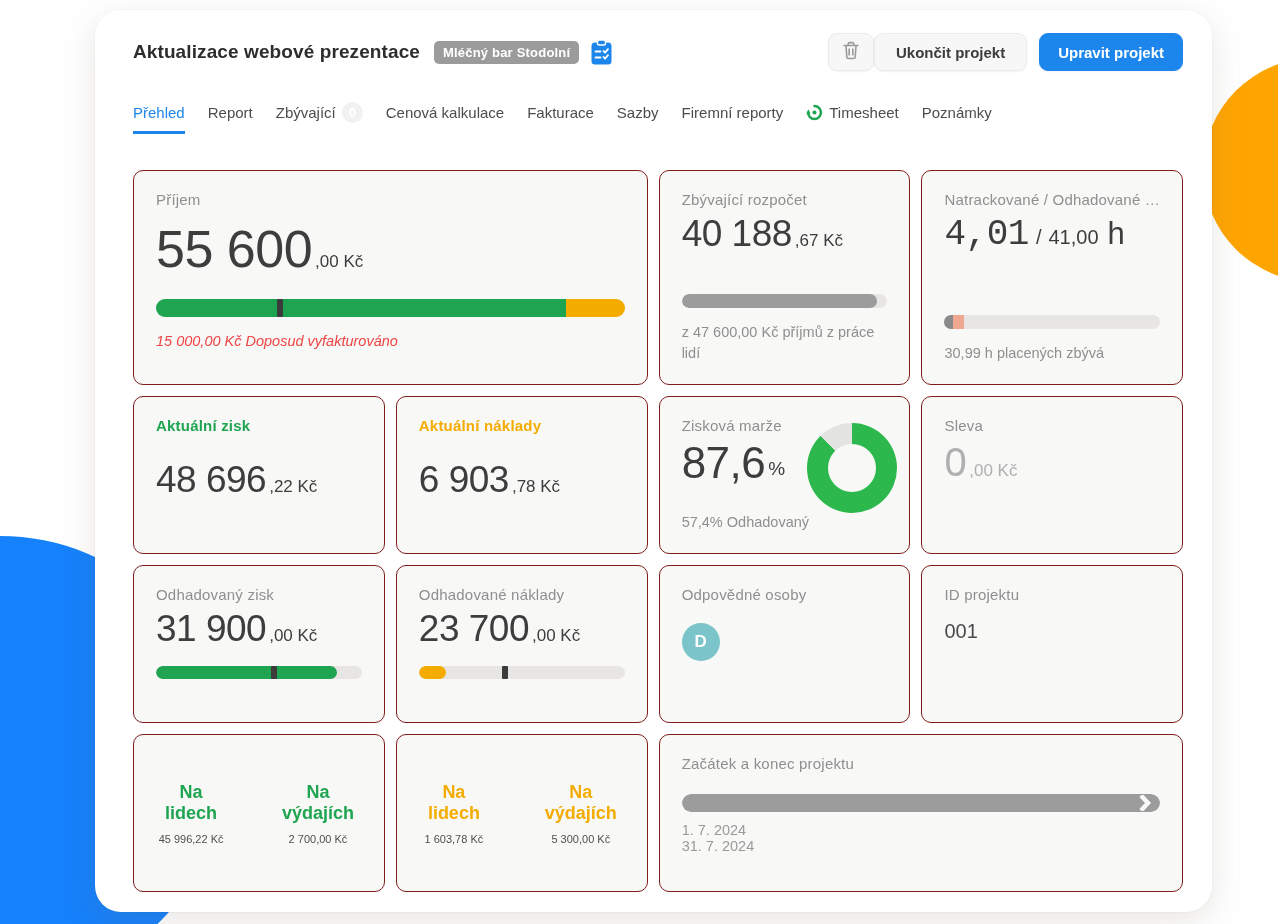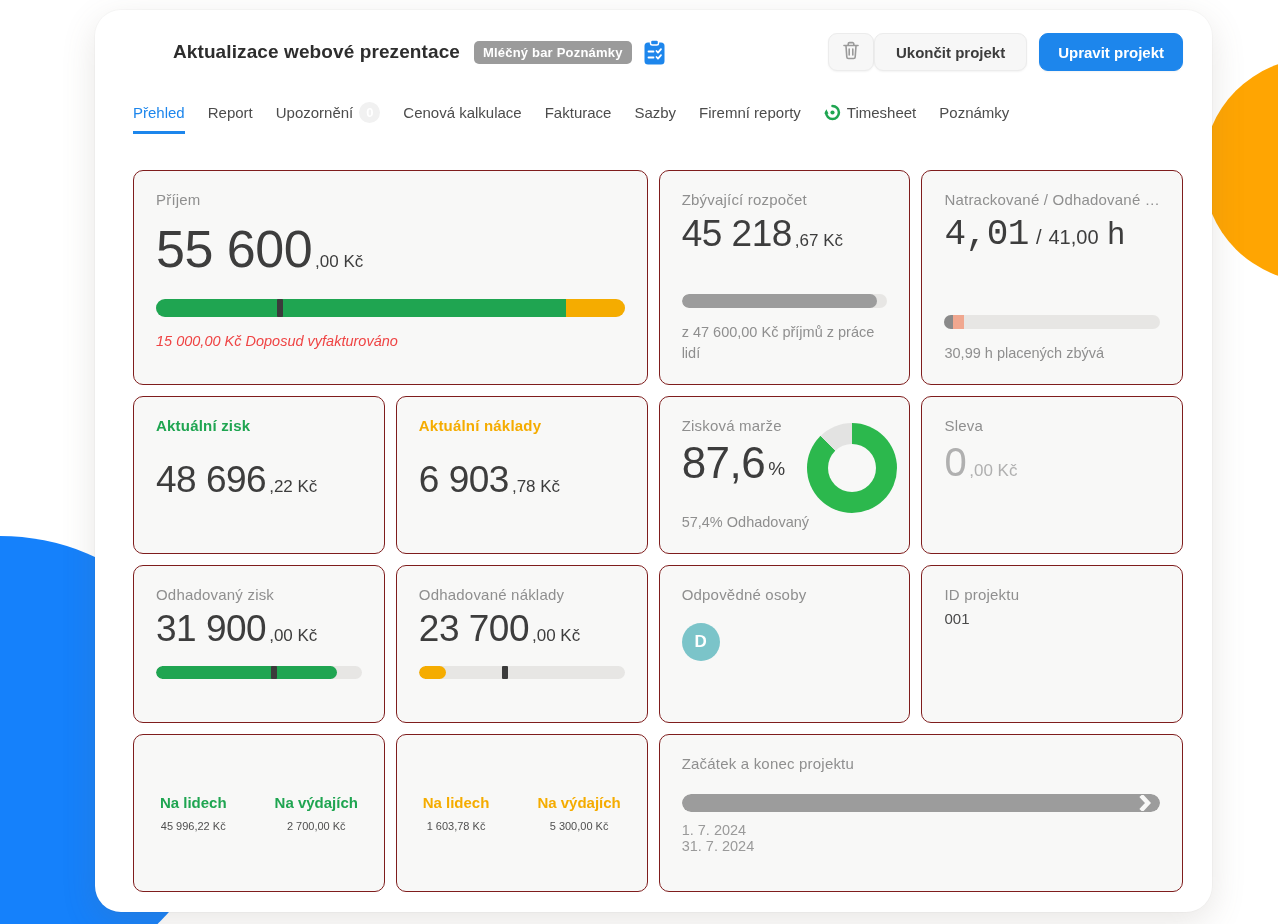--- a/index.html
+++ b/index.html
@@ -17,21 +17,21 @@
   
   .panel{
     position:absolute;left:95px;top:10px;width:1117px;height:902px;
     background:#ffffff;border-radius:26px;z-index:2;
     box-shadow:0 10px 34px rgba(110,100,90,.16),0 0 0 1px rgba(0,0,0,.02);
     padding:0 29px 0 38px;box-sizing:border-box;
   }
 
   
   .hdr{display:flex;align-items:center;padding-top:22px;height:40px;}
-  .title{font-size:19px;font-weight:700;color:#2d2d2d;letter-spacing:.1px;margin-left:40px;}
+  .title{font-size:19px;font-weight:700;color:#2d2d2d;letter-spacing:.1px;}
   .client-badge{margin-left:14px;background:#9b9b9b;color:#fff;font-size:13px;font-weight:700;
     padding:4px 9px;border-radius:5px;letter-spacing:.2px;}
   .clip-ic{margin-left:10px;display:inline-flex;}
   .hdr-sp{flex:1;}
   .btn{height:38px;border-radius:9px;border:1px solid #ececec;background:#f7f7f7;
     display:inline-flex;align-items:center;justify-content:center;
     font-size:15px;font-weight:700;color:#3c3c3c;box-shadow:0 1px 2px rgba(0,0,0,.05);
     cursor:pointer;box-sizing:border-box;}
   .btn.icon-only{width:46px;}
   .btn.ghost{padding:0 21px;margin-left:0;}
@@ -76,45 +76,45 @@
   .caption{font-size:14.5px;color:#8f8f8f;line-height:1.45;}
   .caption.dark{color:#ef4444;font-style:italic;}
 
   .donut{position:absolute;right:12px;top:26px;width:90px;height:90px;border-radius:50%;}
   .donut .hole{position:absolute;left:50%;top:50%;width:48px;height:48px;border-radius:50%;
     background:#f8f8f7;transform:translate(-50%,-50%);}
 
   .avatar{width:38px;height:38px;border-radius:50%;background:var(--teal,#7BC4C9);color:#fff;
     font-size:17px;font-weight:700;display:flex;align-items:center;justify-content:center;margin-top:20px;cursor:pointer;}
 
-  .id-value{font-size:15px;color:#4a4a4a;margin-top:7px;}
+  .id-value{font-size:20px;color:#4a4a4a;margin-top:17px;}
 
   .split{flex:1;display:flex;align-items:center;justify-content:center;gap:48px;text-align:center;}
-  .split .col .lbl{font-size:15px;font-weight:700;}
+  .split .col .lbl{font-size:18px;font-weight:700;}
   .split .col .val{font-size:11px;color:#4f4f4f;margin-top:9px;}
   .split.green .lbl{color:var(--green,#1FA551);}
   .split.yellow .lbl{color:var(--yellow,#F5AC00);}
 
   .dates{display:flex;justify-content:space-between;font-size:14.5px;color:#9a9a9a;margin-top:10px;flex-direction:column;}
   .chev{position:absolute;right:9px;top:1px;}
 
   .mt6{margin-top:6px;}.mt14{margin-top:14px;}
   .mt16{margin-top:16px;}.mt22{margin-top:22px;}.mt26{margin-top:26px;}.mtauto{margin-top:auto;}
 </style>
 </head>
 <body>
 
 <div class="circle blue"></div>
 <div class="circle orange"></div>
 
 <div class="panel">
 
   <div class="hdr">
     <span class="title">Aktualizace webové prezentace</span>
-    <span class="client-badge">Mléčný bar Poznámky</span>
+    <span class="client-badge">Mléčný bar Stodolní</span>
     <span class="clip-ic">
       <svg width="25" height="27" viewBox="0 0 25 27">
         <rect x="2.5" y="3.5" width="20" height="22" rx="3.5" fill="#1D86EC"></rect>
         <rect x="8.5" y="1" width="8" height="5" rx="1.8" fill="#1D86EC" stroke="#ffffff" stroke-width="1.4"></rect>
         <line x1="6.5" y1="12.5" x2="11.5" y2="12.5" stroke="#fff" stroke-width="1.8" stroke-linecap="round"></line>
         <polyline points="14.5,12 16,13.6 19,10.2" fill="none" stroke="#fff" stroke-width="1.8" stroke-linecap="round" stroke-linejoin="round"></polyline>
         <line x1="6.5" y1="18.5" x2="11.5" y2="18.5" stroke="#fff" stroke-width="1.8" stroke-linecap="round"></line>
         <polyline points="14.5,18 16,19.6 19,16.2" fill="none" stroke="#fff" stroke-width="1.8" stroke-linecap="round" stroke-linejoin="round"></polyline>
       </svg>
     </span>
@@ -131,21 +131,21 @@
       </span>
     </button>
     <button class="btn ghost">Ukončit projekt</button>
     <button class="btn primary">Upravit projekt</button>
   </div>
 
   <div class="tabs">
     <span class="tab active">Přehled</span>
     <span class="tab">Report</span>
     <span class="tab">
-      <span>Upozornění</span>
+      <span>Zbývající</span>
       <span class="zero-badge">0</span>
     </span>
     <span class="tab">Cenová kalkulace</span>
     <span class="tab">Fakturace</span>
     <span class="tab">Sazby</span>
     <span class="tab">Firemní reporty</span>
     <span class="tab">
       <span style="display:inline-flex;">
         <svg width="17" height="17" viewBox="0 0 18 18">
           <path d="M9 2.2 A6.8 6.8 0 1 1 2.2 9" fill="none" stroke="#1FA551" stroke-width="2.7" stroke-linecap="round"></path>
@@ -170,21 +170,21 @@
         <div class="seg" style="background: var(--green); width: 87.5%;"></div>
         <div class="seg" style="background:var(--yellow);flex:1;"></div>
         <div class="marker" style="left: 26.5%;"></div>
       </div>
       <div class="caption dark mt14">15 000,00 Kč Doposud vyfakturováno</div>
     </div>
 
     <div class="card">
       <div class="card-label">Zbývající rozpočet</div>
       <div class="num big mt6">
-        <span class="int">45 218</span>
+        <span class="int">40 188</span>
           <span class="dec">,67 Kč</span>
       </div>
       <div class="bar h14 mtauto">
         <div class="seg" style="background: var(--gray_bar); border-radius: 7px; width: 95%;"></div>
       </div>
       <div class="caption mt14">z 47 600,00 Kč příjmů z práce lidí</div>
     </div>
 
     <div class="card">
       <div class="card-label trunc">Natrackované / Odhadované …</div>

